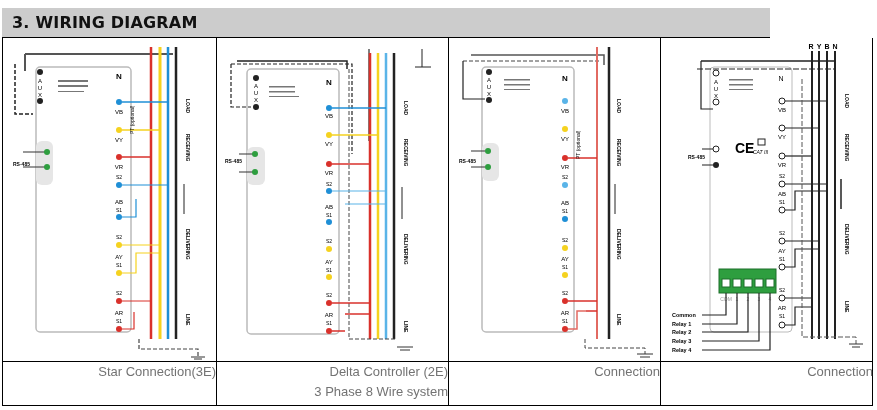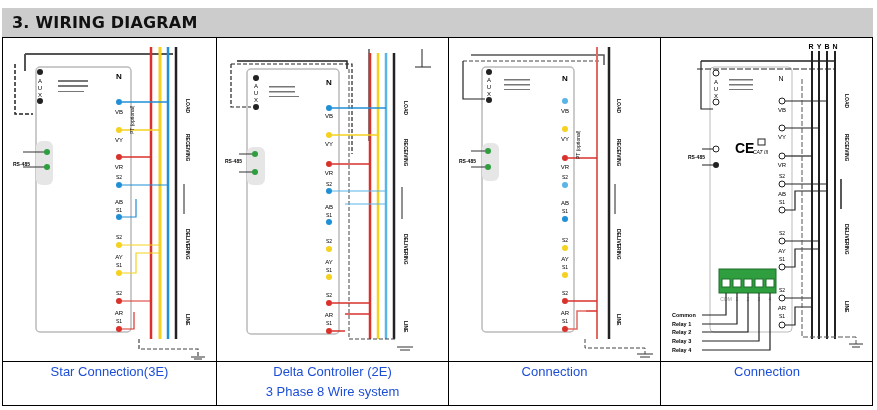--- a/index.html
+++ b/index.html
@@ -1,22 +1,22 @@
 <!DOCTYPE html>
 <html><head>
 <meta charset="utf-8">
 <style>
   html, body { margin:0; padding:0; background:#ffffff; }
   body { width:877px; height:410px; position:relative; overflow:hidden; font-family:"Liberation Sans", sans-serif; }
-  .hdr { position:absolute; left:2px; top:8px; width:871px; height:29px; background:#cccccc; border-bottom:1px solid #000; }
+  .hdr { position:absolute; left:2px; top:8px; width:768px; height:29px; background:#cccccc; border-bottom:1px solid #000; }
   .hdr span { position:absolute; left:10px; top:5px; font-size:16px; font-weight:bold; color:#111; font-family:"DejaVu Sans", sans-serif; letter-spacing:0.2px; }
   .grid { position:absolute; left:2px; top:38px; width:871px; height:368px; border-left:1px solid #000; border-right:1px solid #000; border-bottom:1px solid #000; box-sizing:border-box; }
   .vline { position:absolute; top:38px; width:1px; height:368px; background:#000; }
   .hline { position:absolute; left:2px; top:361px; width:871px; height:1px; background:#000; }
-  .cap { position:absolute; top:362px; height:43px; text-align:center; font-size:13px; color:#1d4ed8; line-height:20px; font-family:"Liberation Sans", sans-serif; }
+  .cap { position:absolute; top:362px; height:43px; text-align:right; font-size:13px; color:#737373; line-height:20px; font-family:"Liberation Sans", sans-serif; }
   svg.panel { position:absolute; top:39px; }
   svg text { font-family:"Liberation Sans", sans-serif; }
 </style>
 </head>
 <body>
 
 <div class="hdr">
   <span>3. WIRING DIAGRAM</span>
 </div>
 <div class="grid"></div>

